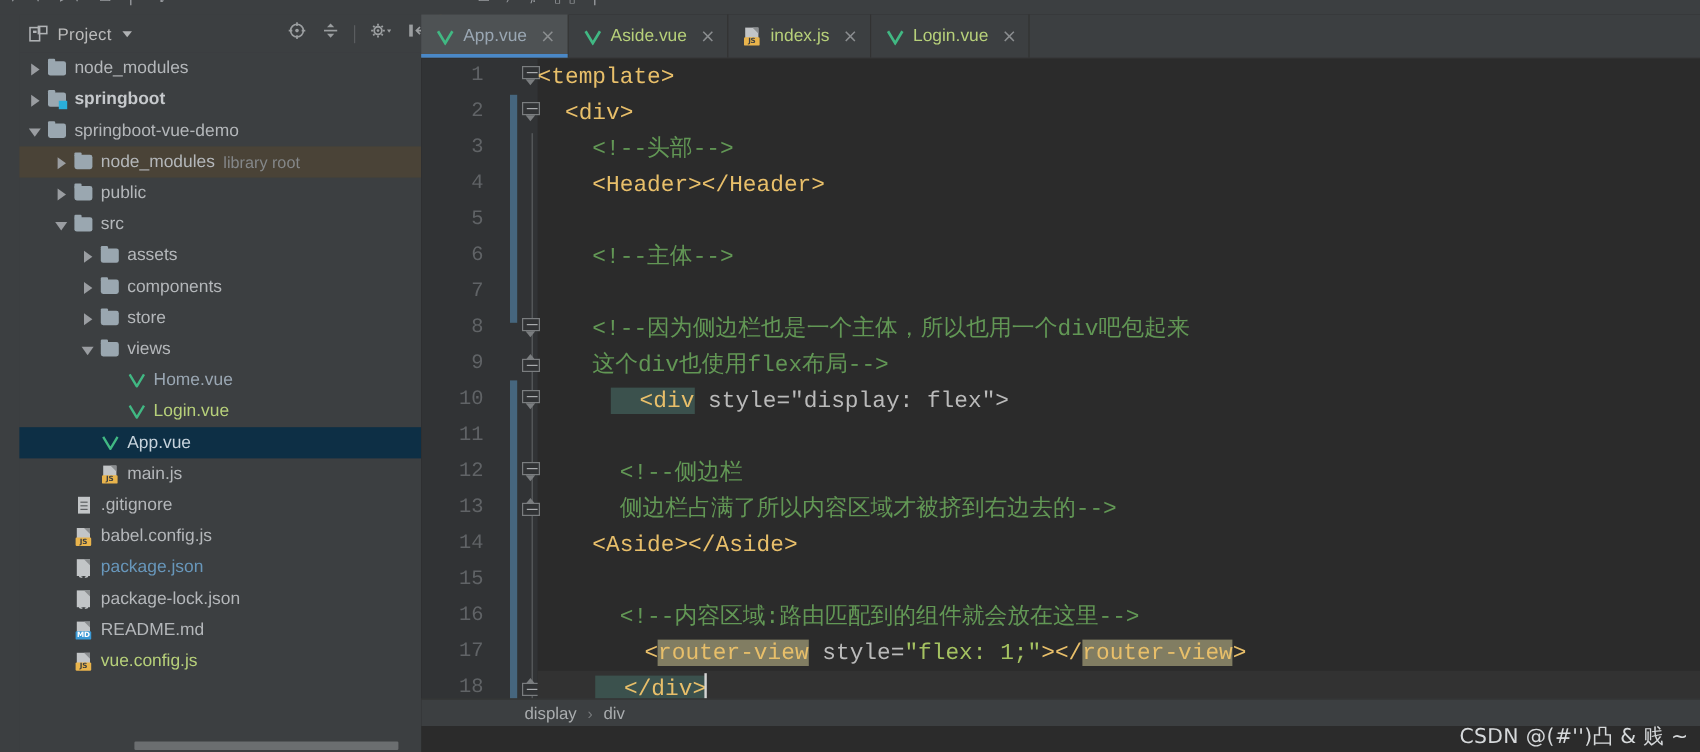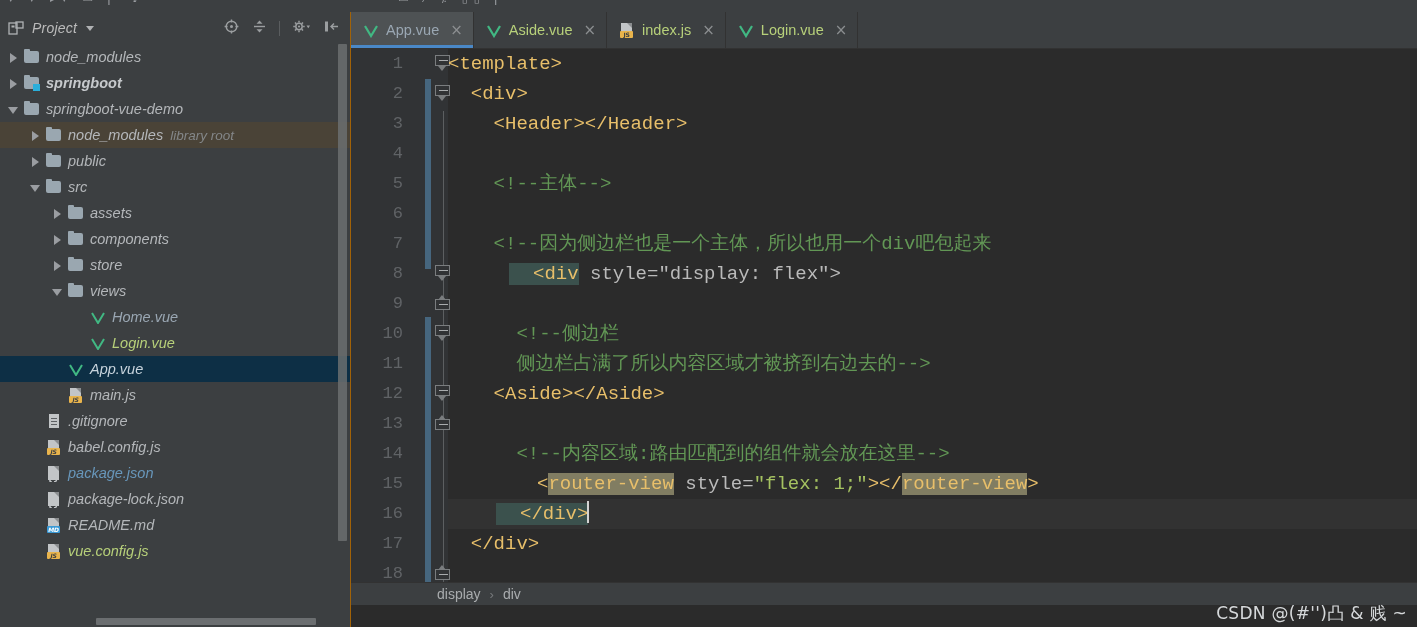--- a/index.html
+++ b/index.html
@@ -15,22 +15,22 @@
     position:absolute;left:0;top:0;width:1417px;height:12px;
     background:#3c3f41;overflow:hidden;
   }
   .toolbar-strip .ghost{
     position:absolute;top:-8px;color:#9a9da1;font-size:11px;letter-spacing:6px;
     font-family:"DejaVu Sans",sans-serif;
   }
 
   
   .project-panel{
-    position:absolute;left:0;top:12px;width:350px;height:615px;
-    background:#3c3f41;border-right:2px solid #a16207;font-style:italic;
+    position:absolute;left:16px;top:12px;width:350px;height:615px;
+    background:#3c3f41;border-right:2px solid #a16207;
   }
   .panel-header{
     position:relative;height:32px;display:flex;align-items:center;
     padding:0 6px 0 8px;background:#3c3f41;
   }
   .panel-title{
     color:#bbbbbb;font-size:14px;margin-left:7px;letter-spacing:.2px;
   }
   .panel-caret{
     margin-left:9px;width:0;height:0;border-left:4.5px solid transparent;
@@ -524,25 +524,27 @@
         </div>
         <div class="foldmark end" style="top:520px;">
           <span class="box"></span>
             <span class="tip"></span>
         </div>
       </div>
 
       <div class="code">
         <div class="cline"><span class="tagname">&lt;template&gt;</span></div>
         <div class="cline"><span class="tagname">  &lt;div&gt;</span></div>
+        <div class="cline"><span class="comment">    &lt;!--头部--&gt;</span></div>
         <div class="cline"><span class="tagname">    &lt;Header&gt;&lt;/Header&gt;</span></div>
         <div class="cline"><span></span></div>
         <div class="cline"><span class="comment">    &lt;!--主体--&gt;</span></div>
         <div class="cline"><span></span></div>
         <div class="cline"><span class="comment">    &lt;!--因为侧边栏也是一个主体，所以也用一个div吧包起来</span></div>
+        <div class="cline"><span class="comment">    这个div也使用flex布局--&gt;</span></div>
         <div class="cline" style="padding-left:61px;"><span class="tagname hl-bracket">&lt;div</span><span class="attr"> style="display: flex"&gt;</span></div>
         <div class="cline"><span></span></div>
         <div class="cline"><span class="comment">      &lt;!--侧边栏</span></div>
         <div class="cline"><span class="comment">      侧边栏占满了所以内容区域才被挤到右边去的--&gt;</span></div>
         <div class="cline"><span class="tagname">    &lt;Aside&gt;&lt;/Aside&gt;</span></div>
         <div class="cline"><span></span></div>
         <div class="cline"><span class="comment">      &lt;!--内容区域:路由匹配到的组件就会放在这里--&gt;</span></div>
         <div class="cline" style="padding-left:89px;"><span class="punct">&lt;</span><span class="tagname hl-ident">router-view</span><span class="attr"> style=</span><span class="attrval">"flex: 1;"</span><span class="punct">&gt;</span><span class="punct">&lt;/</span><span class="tagname hl-ident">router-view</span><span class="punct">&gt;</span></div>
         <div class="cline line18" style="padding-left:48px;"><span class="tagname hl-bracket">&lt;/div&gt;</span><span class="caret"></span></div>
         <div class="cline" style="padding-left:0px;"><span class="tagname">  &lt;/div&gt;</span></div>

